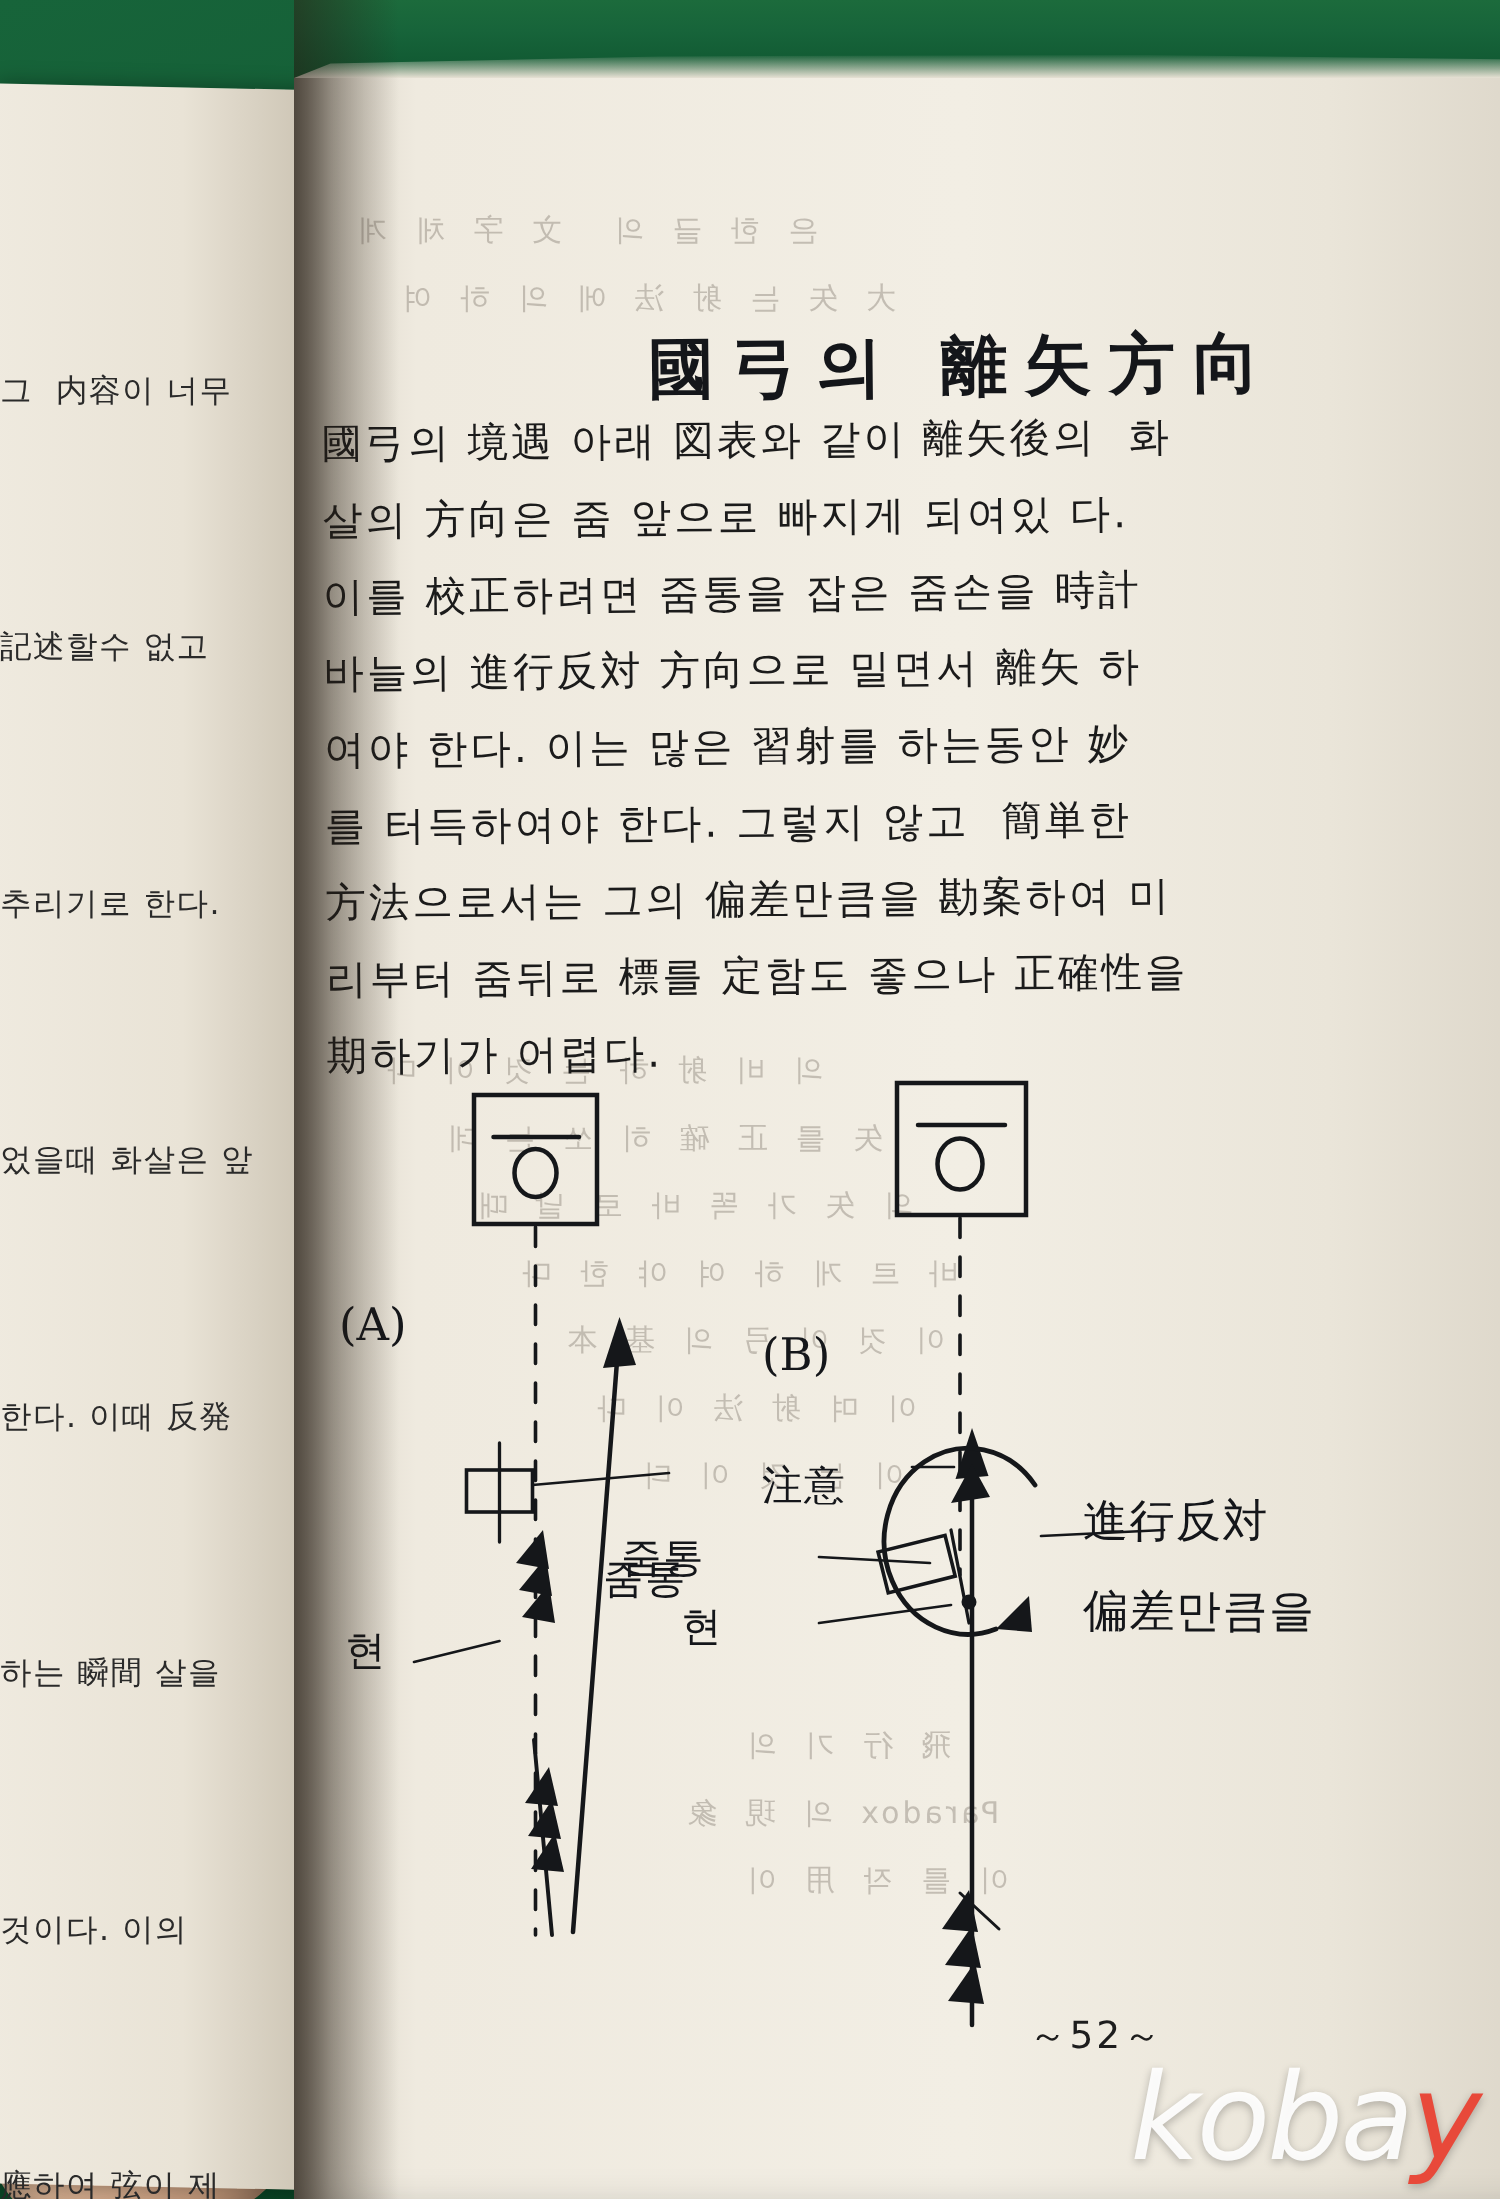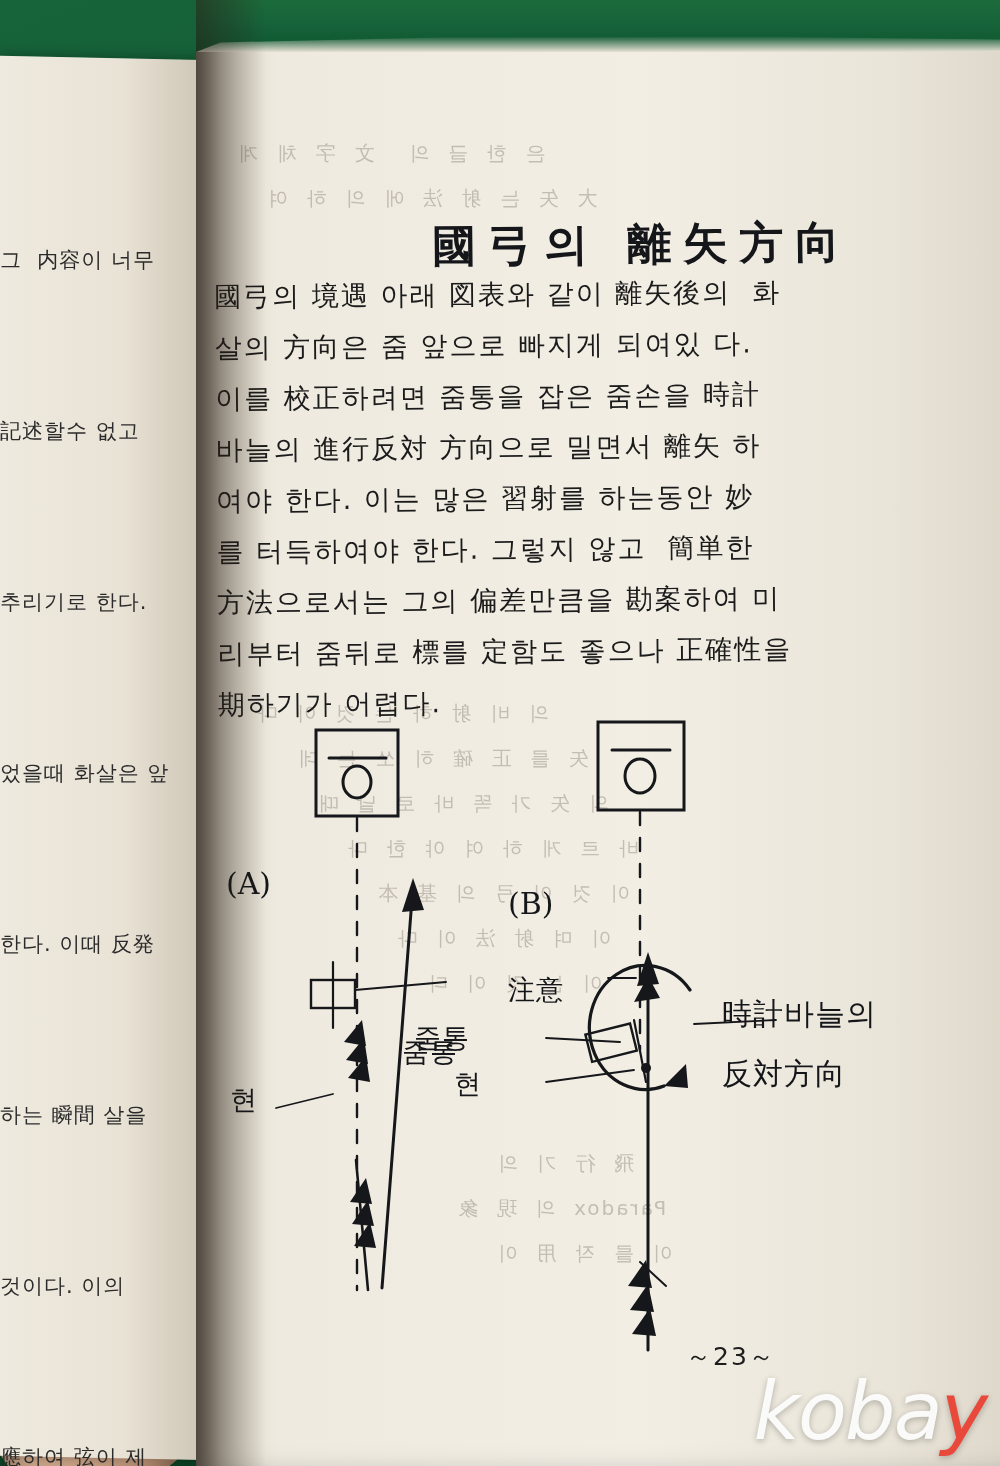--- a/index.html
+++ b/index.html
@@ -259,24 +259,24 @@
       
       <div class="fig-label" style="left:10px;top:176px;">(A)</div>
       <div class="fig-label" style="left:292px;top:196px;">(B)</div>
 
       <div class="callout" style="left:186px;top:344px;">줌통</div>
       <div class="callout" style="left:14px;top:392px;">현</div>
 
       <div class="callout" style="left:292px;top:262px;margin-top:20px;">注意</div>
       <div class="callout" style="left:198px;top:330px;">줌통</div>
       <div class="callout" style="left:238px;top:376px;">현</div>
-      <div class="callout" style="left:506px;top:304px;font-size:30px;">時計바늘의</div>
-      <div class="callout" style="left:506px;top:364px;font-size:30px;">反対方向</div>
+      <div class="callout" style="left:506px;top:304px;font-size:30px;">進行反対</div>
+      <div class="callout" style="left:506px;top:364px;font-size:30px;">偏差만큼을</div>
     </div>
 
-    <div id="pagenum">～23～</div>
+    <div id="pagenum">～52～</div>
   </div>
 </div>
 
 <div id="topedge"></div>
 <div id="gutter"></div>
 
 <div id="wm"><span>koba</span><span class="dot" style="color: rgb(232, 73, 58);">y</span></div>
 
 </body></html>

